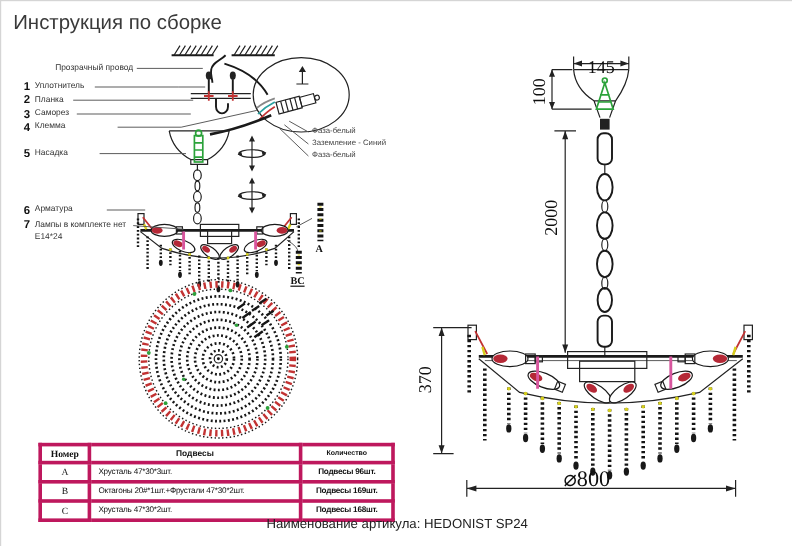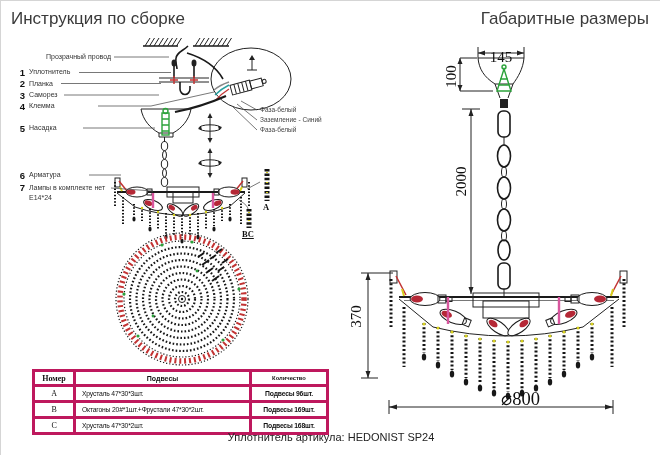--- a/index.html
+++ b/index.html
@@ -315,21 +315,20 @@
           <circle cx="535" cy="338" r="1.5"></circle>
       <circle cx="549" cy="335" r="1.5"></circle>
           <circle cx="563" cy="331" r="1.5"></circle>
           <circle cx="577" cy="327" r="1.5"></circle>
       <circle cx="591" cy="323" r="1.5"></circle>
     </g>
   </g>
 </svg>
 
 <span class="txt title" style="left:10px;top:8px;">Инструкция по сборке</span>
-<span class="txt title" style="right:12px;top:8px;">Габаритные размеры</span>
 
 <span class="txt plabel" style="left:30px;top:52px;width:80px;text-align:right;">Прозрачный провод</span>
 
 <span class="txt pnum" style="left:12px;top:65.5px;">1</span>
 <span class="txt plabel" style="left:28px;top:67px;">Уплотнитель</span>
 <span class="txt pnum" style="left:12px;top:77px;">2</span>
 <span class="txt plabel" style="left:28px;top:78.5px;">Планка</span>
 <span class="txt pnum" style="left:12px;top:88.5px;">3</span>
 <span class="txt plabel" style="left:28px;top:90px;">Саморез</span>
 <span class="txt pnum" style="left:12px;top:99.5px;">4</span>
@@ -346,21 +345,21 @@
 <span class="txt wtag" style="left:259px;top:115px;">Заземление - Синий</span>
 <span class="txt wtag" style="left:259px;top:125px;">Фаза-белый</span>
 
 <span class="txt dtl" style="left:262px;top:201px;">A</span>
 <span class="txt dtl" style="left:241px;top:228px;text-decoration:underline;">BC</span>
 
 <span class="txt hdim" style="left:477px;top:36px;width:46px;margin-top:12px;">145</span>
 <span class="txt vdim" style="left:433px;top:67px;width:34px;">100</span>
 <span class="txt vdim" style="left:440px;top:172px;width:40px;">2000</span>
 <span class="txt vdim" style="left:337px;top:307px;width:36px;">370</span>
-<span class="txt hdim big" style="left:459px;top:387px;width:80px;text-align:right;">⌀800</span>
+<span class="txt hdim big" style="left:448px;top:387px;width:80px;">⌀800</span>
 
 <table id="parts-table">
   <tbody>
         <tr>
     <th class="c1">Номер</th>
     <th class="c2" style="text-align:center;padding-left:0;">Подвесы</th>
     <th class="c3 h3">Количество</th>
   </tr>
   <tr>
     <td class="c1">A</td>
@@ -373,15 +372,15 @@
     <td class="c3">Подвесы 169шт.</td>
   </tr>
   <tr>
     <td class="c1">C</td>
     <td class="c2">Хрусталь 47*30*2шт.</td>
     <td class="c3">Подвесы 168шт.</td>
   </tr>
 </tbody>
     </table>
 
-<span class="txt footer" style="left:0;top:430px;">Уплотнитель артикула: HEDONIST SP24</span>
+<span class="txt footer" style="left:0;top:430px;">Наименование артикула: HEDONIST SP24</span>
 
 </div>
 
 </body></html>

